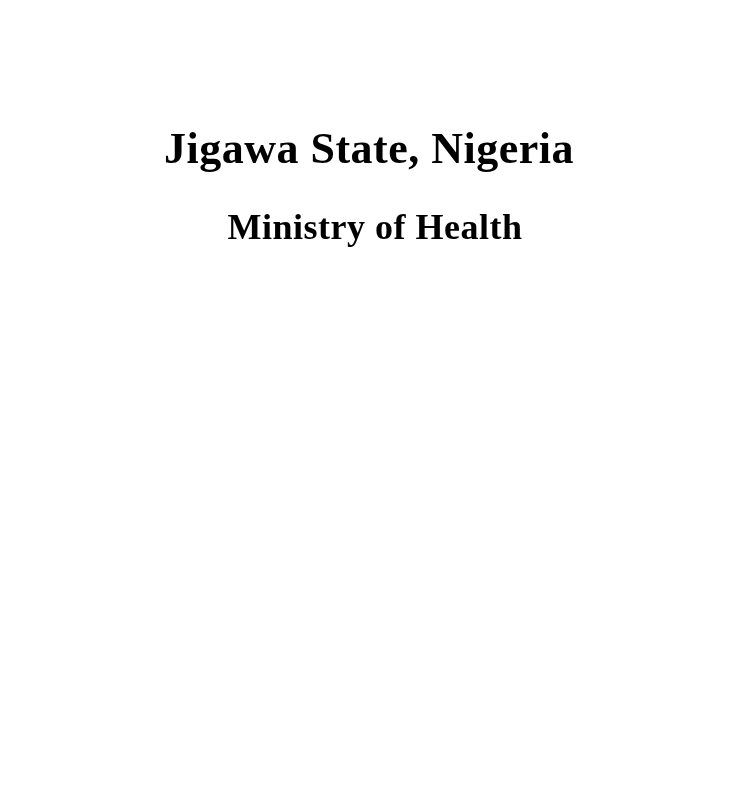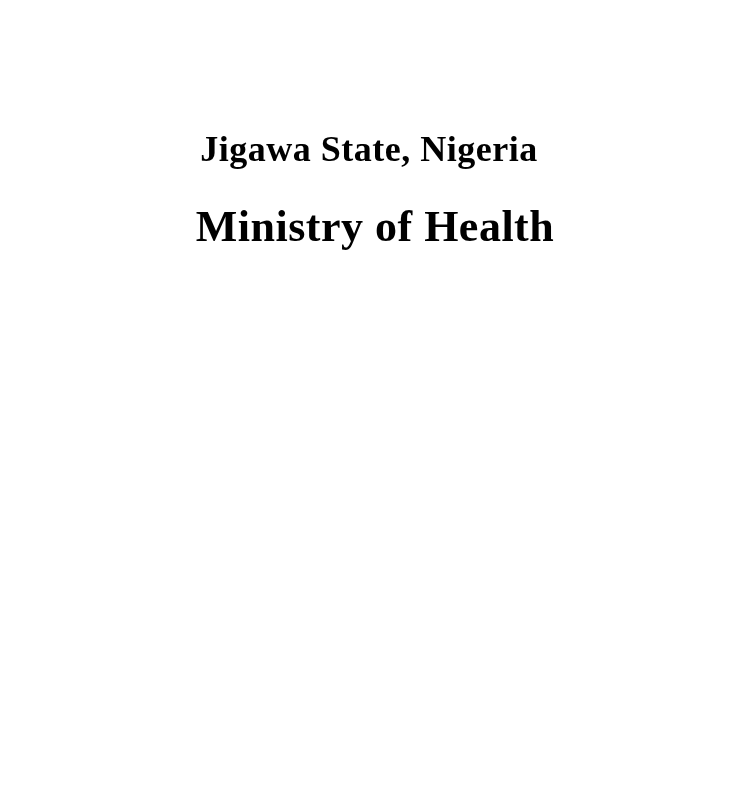--- a/index.html
+++ b/index.html
@@ -16,28 +16,28 @@
       box-sizing: border-box;
       width: 738px;
       height: 812px;
       background: #ffffff;
       color: #000000;
       font-family: "Liberation Serif", serif;
       text-align: center;
       padding-top: 130px;
     }
     .doc-title {
-      font-size: 36px;
+      font-size: 44px;
       line-height: 38px;
       font-weight: bold;
       margin: 0;
       letter-spacing: 0.5px;
     }
     .doc-subtitle {
-      font-size: 44px;
+      font-size: 36px;
       line-height: 38px;
       font-weight: bold;
       margin: 40px 0 0 0;
       letter-spacing: 0.5px;
       padding-left: 12px;
     }
     .doc-body {
       font-size: 32px;
       line-height: 37px;
       font-weight: normal;

